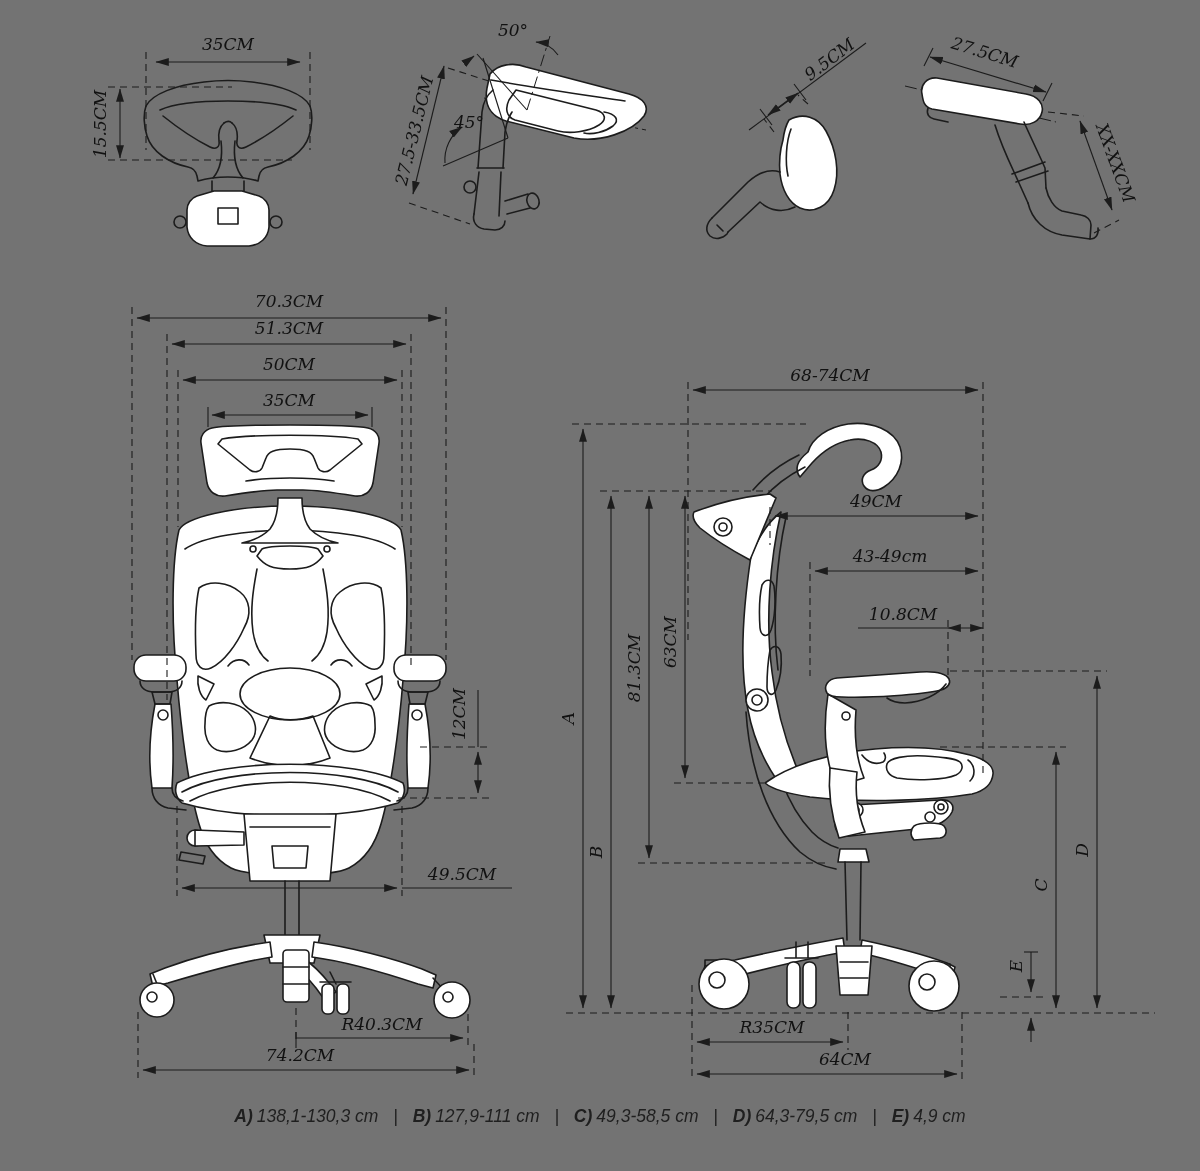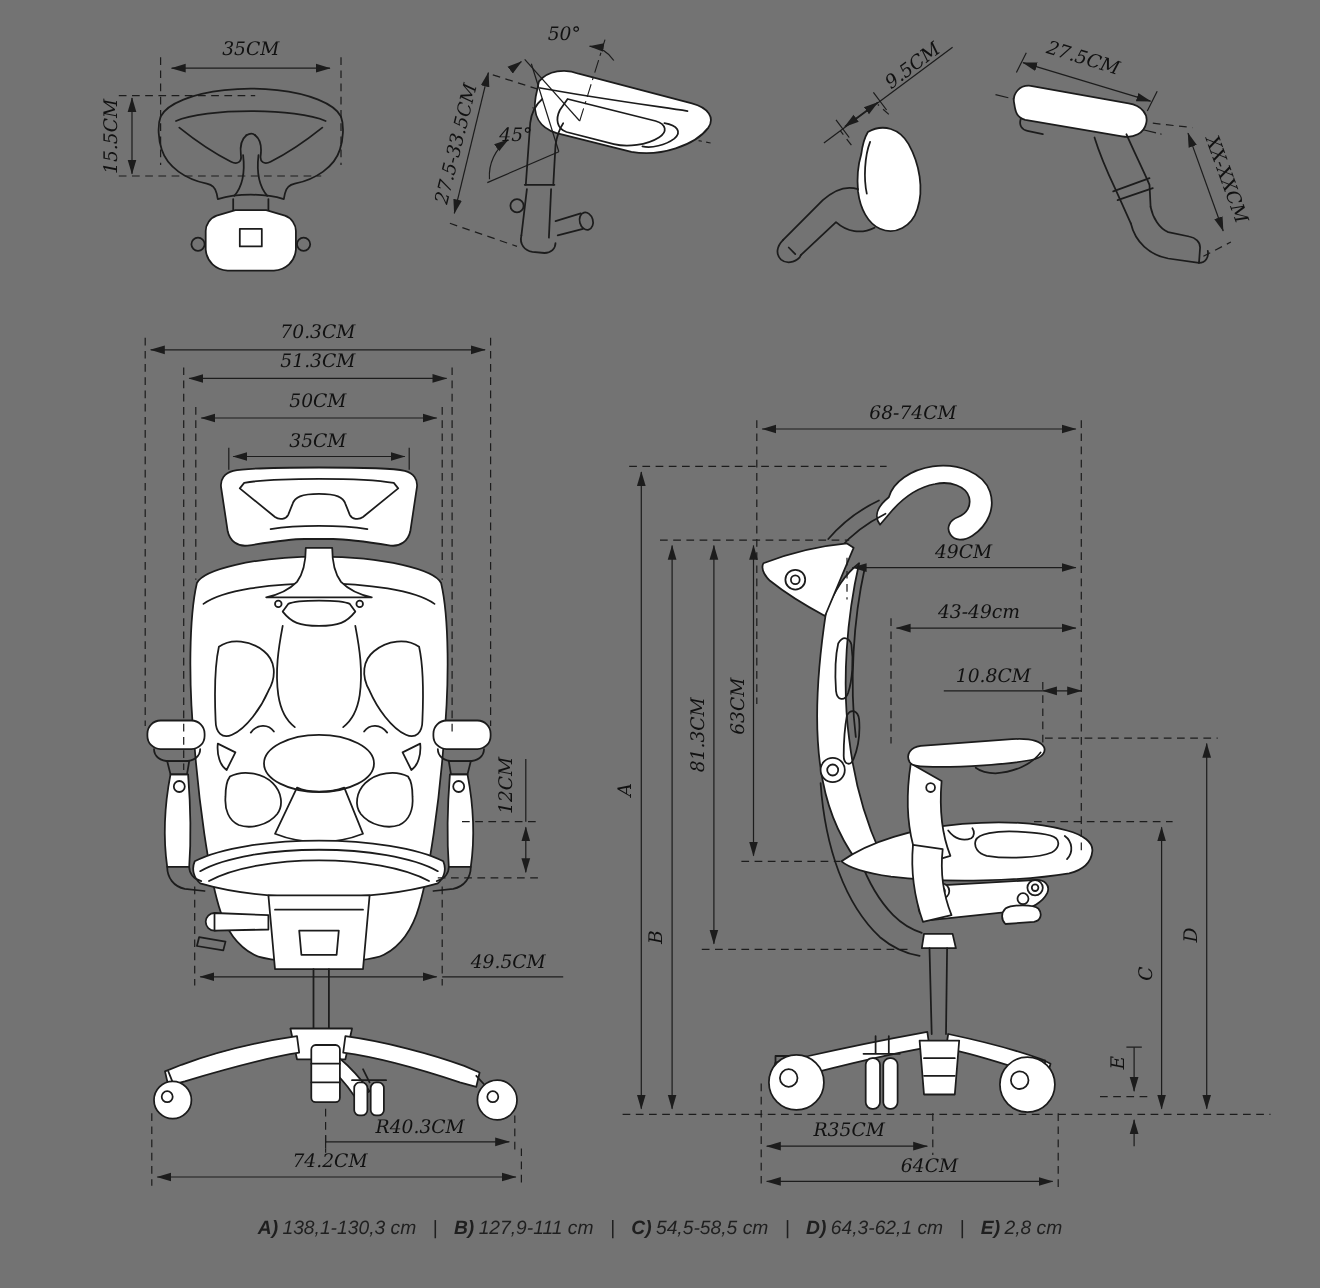--- a/index.html
+++ b/index.html
@@ -393,19 +393,19 @@
       <text class="lbl" x="845" y="1065" text-anchor="middle">64CM</text>
     </g>
   </g>
 </svg>
 
 <div class="legend">
   <span><span class="k">A)</span><span class="v">138,1-130,3 cm</span></span>
   <span class="sep">|</span>
   <span><span class="k">B)</span><span class="v">127,9-111 cm</span></span>
   <span class="sep">|</span>
-  <span><span class="k">C)</span><span class="v">54,5-58,5 cm</span></span>
+  <span><span class="k">C)</span><span class="v">49,3-58,5 cm</span></span>
   <span class="sep">|</span>
-  <span><span class="k">D)</span><span class="v">64,3-62,1 cm</span></span>
+  <span><span class="k">D)</span><span class="v">64,3-79,5 cm</span></span>
   <span class="sep">|</span>
-  <span><span class="k">E)</span><span class="v">2,8 cm</span></span>
+  <span><span class="k">E)</span><span class="v">4,9 cm</span></span>
 </div>
 </div>
 
 </body></html>

